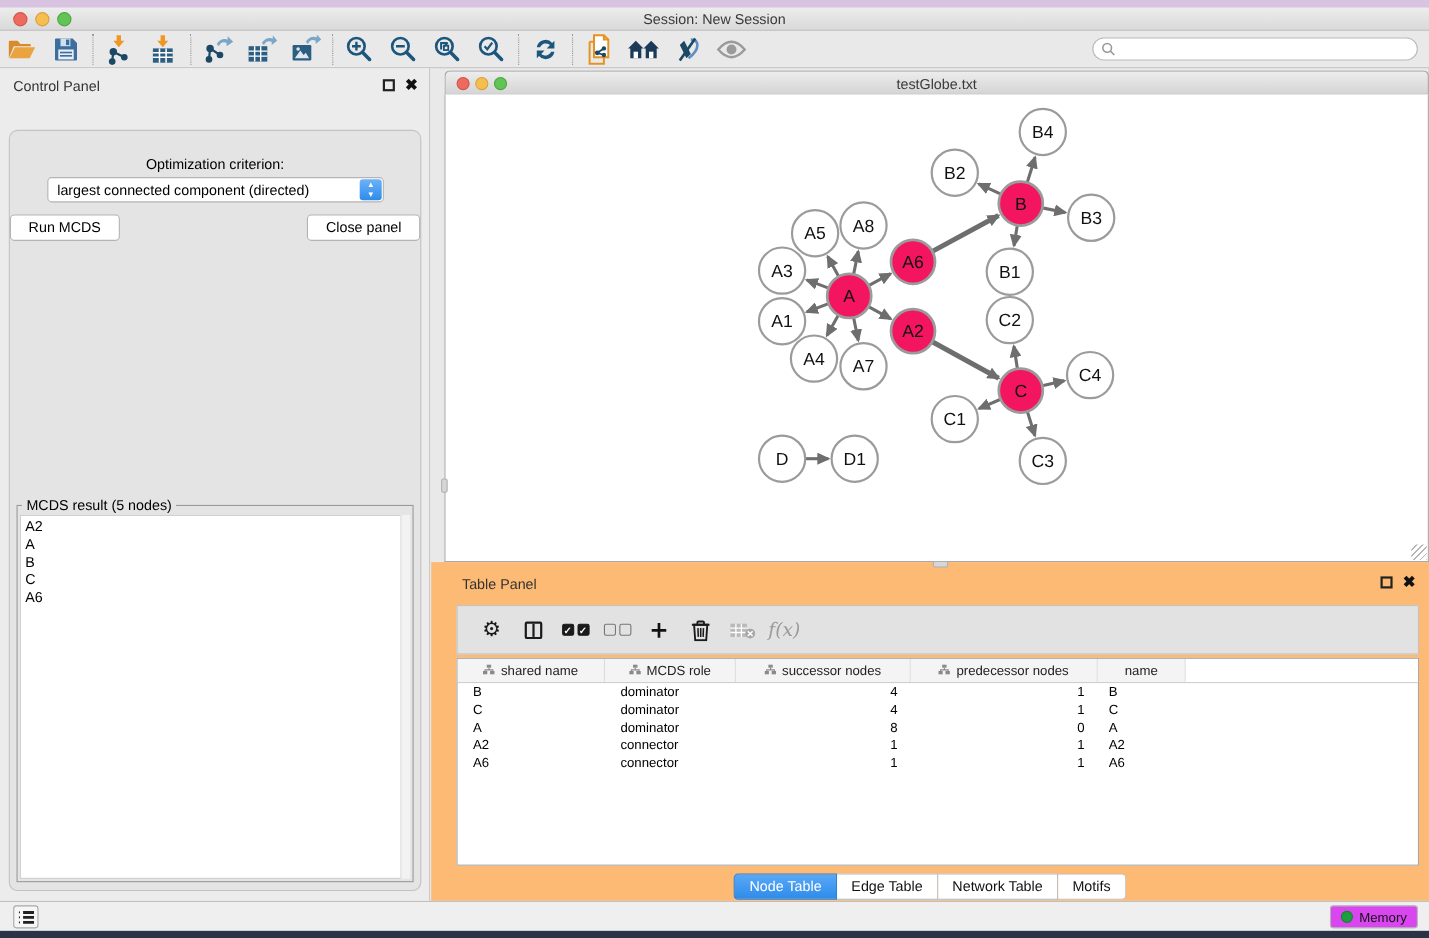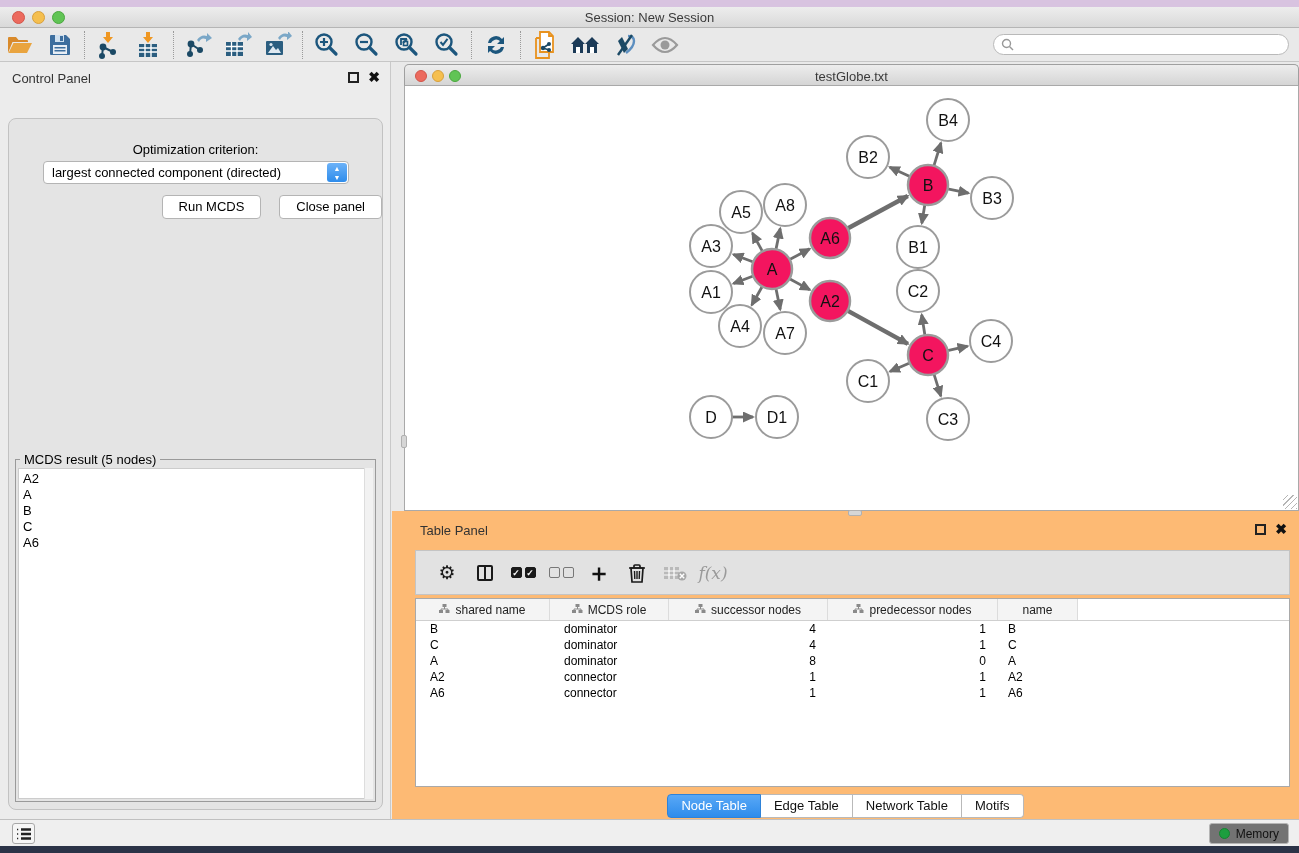--- a/index.html
+++ b/index.html
@@ -25,21 +25,21 @@
   .searchbox { position:absolute; right:10px; top:6px; width:296px; height:21px;
     background:#fff; border:1px solid #b9b9b9; border-radius:11px; display:flex; align-items:center; padding-left:7px;}
   .searchbox input { border:none; outline:none; flex:1; font-size:12px; background:transparent; margin-left:4px;}
 
   
   .statusbar { position:absolute; left:0; top:819px; width:1299px; height:27px;
     background:#efefef; border-top:1px solid #c0c0c0; }
   .listbtn { position:absolute; left:12px; top:3px; width:23px; height:21px;
     background:#f6f6f6; border:1px solid #a8a8a8; border-radius:3px;
     display:flex; align-items:center; justify-content:center; }
-  .membtn { position:absolute; right:10px; top:3px; height:21px; background:#737373;
+  .membtn { position:absolute; right:10px; top:3px; height:21px; background:#d946ef;
     border:1px solid #b5b5b5; border-radius:3px; display:flex; align-items:center; padding:0 9px; font-size:12px; color:#111;}
   .memdot { width:11px; height:11px; border-radius:50%; background:#1d9e3f; margin-right:6px; border:1px solid #158430;}
 
   
   .cpanel { position:absolute; left:0; top:62px; width:391px; height:757px; background:#ececec; border-right:1px solid #c9c9c9;}
   .cphead { position:absolute; left:12px; top:9px; font-size:13px; color:#333; }
   .paneldots { position:absolute; top:10px; display:flex; gap:9px; }
   .cpanel .paneldots { right:10px; }
   .float-ic { width:11px; height:11px; border:2px solid #222; }
   .close-ic { font-size:14px; font-weight:bold; color:#111; line-height:11px;}
@@ -52,21 +52,21 @@
   .cptabs { position:absolute; left:0; right:0; top:32px; display:flex; justify-content:center; }
   .cppane { position:absolute; left:8px; top:56px; width:375px; height:692px;
     background:#e4e4e4; border:1px solid #c2c2c2; border-radius:8px; }
   .optlabel { position:absolute; left:0; right:0; top:23px; text-align:center; font-size:13px; color:#000;}
   .combo { position:absolute; left:34px; top:42px; width:306px; height:23px; background:#fff;
     border:1px solid #b4b4b4; border-radius:4px; font-size:13px; color:#000;
     display:flex; align-items:center; padding-left:8px; }
   .combo-step { position:absolute; right:1px; top:1px; width:20px; height:19px; border-radius:3px;
     background:linear-gradient(#6cb2f8,#2e8ceb); color:#fff; font-size:7px; line-height:9px;
     display:flex; flex-direction:column; align-items:center; justify-content:center;}
-  .btnrow { position:absolute; left:0; right:0; top:76px; display:flex; justify-content:flex-end; gap:18px;}
+  .btnrow { position:absolute; left:0; right:0; top:76px; display:flex; justify-content:space-between; gap:18px;}
   .pushbtn { background:#fff; border:1px solid #b4b4b4; border-radius:4px; font-size:13px; color:#000; padding:3px 16px 4px;}
   .groupbox { position:absolute; left:6px; top:340px; width:361px; height:343px; border:1px solid #9a9a9a; }
   .grouptitle { position:absolute; left:4px; top:-8px; background:#e4e4e4; padding:0 4px; font-size:13px; color:#000;}
   .grouplist { position:absolute; left:2px; top:8px; right:2px; bottom:2px; background:#fff;
     border:1px solid #ccc; font-size:13px; color:#000; padding:2px 0 0 4px; line-height:16px; overflow:hidden;}
   .scrolltrack { position:absolute; right:2px; top:8px; bottom:2px; width:9px; background:#f2f2f2; border-left:1px solid #ddd;}
 
   
   .netwin { position:absolute; left:404px; top:62px; width:895px; height:449px; }
   .nettitle { position:absolute; left:0; top:2px; right:0; height:22px;

